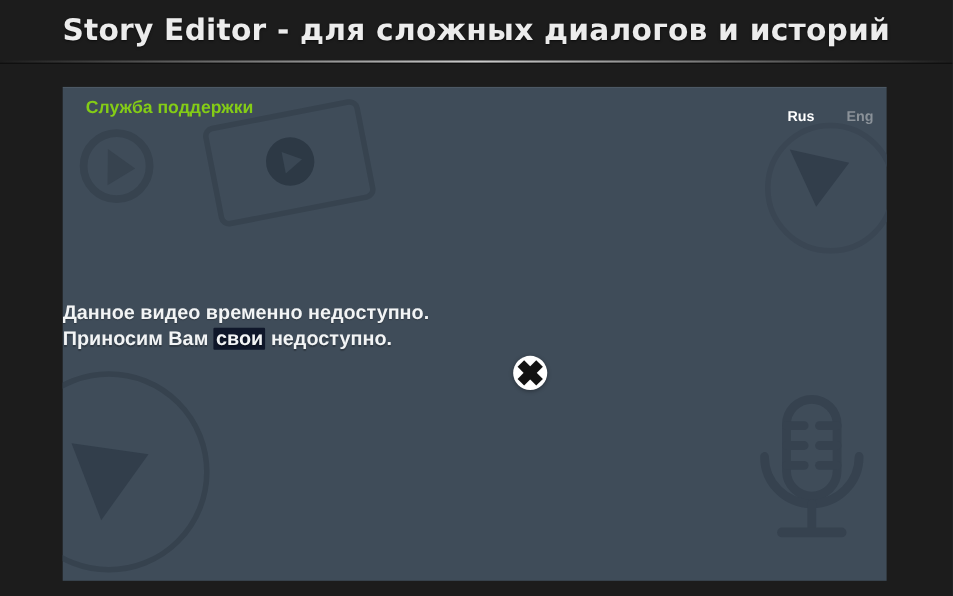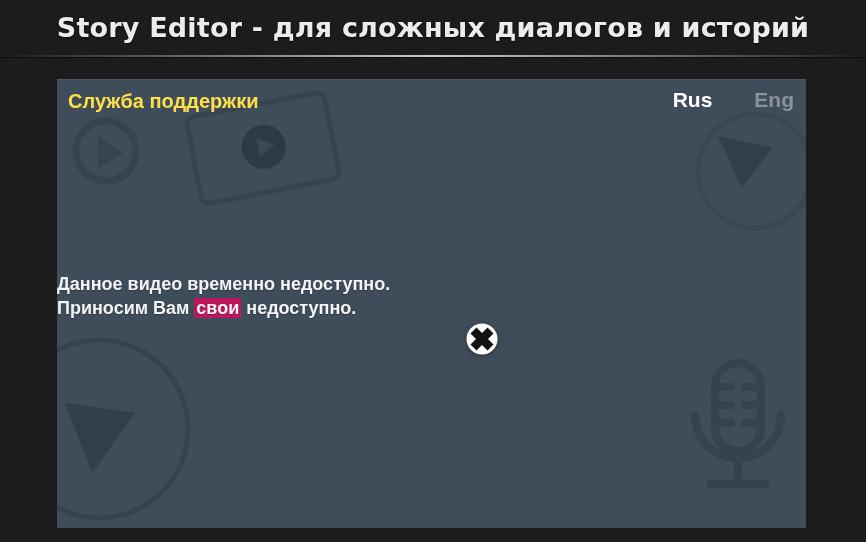--- a/index.html
+++ b/index.html
@@ -53,35 +53,35 @@
     left: 57px;
     top: 79px;
     width: 749px;
     height: 448px;
     background: #3f4c59;
     border-top: 1px solid rgba(255,255,255,0.07);
     overflow: hidden;
   }
   .panel-header {
     position: absolute;
-    left: 11px;
+    left: 21px;
     top: 10px;
-    font-size: 20px;
+    font-size: 16px;
     font-weight: bold;
-    color: #fde047;
+    color: #84cc16;
     z-index: 5;
   }
   .lang-switch {
     position: absolute;
     right: 12px;
-    top: 8px;
+    top: 18px;
     display: flex;
-    gap: 14px;
+    gap: 1px;
     z-index: 5;
-    font-size: 21px;
+    font-size: 13px;
     font-weight: bold;
   }
   .lang-active   { color: #ffffff; cursor: pointer; }
   .lang-inactive { color: #8b9299; cursor: pointer; margin-left: 28px; }
 
   
   .deco { position: absolute; pointer-events: none; }
 
   
   .message {
@@ -91,21 +91,21 @@
     width: 100%;
     text-align: left;
     font-size: 18px;
     font-weight: bold;
     color: #f2f4f5;
     line-height: 24px;
     z-index: 4;
     text-shadow: 0 1px 1px rgba(0,0,0,0.25);
   }
   .message .hl {
-    background: #be185d;
+    background: #0f172a;
     padding: 0 2px;
     border-radius: 1px;
   }
 
   .busy-cursor {
     position: absolute;
     left: 408px;
     top: 242px;
     width: 34px;
     height: 34px;

